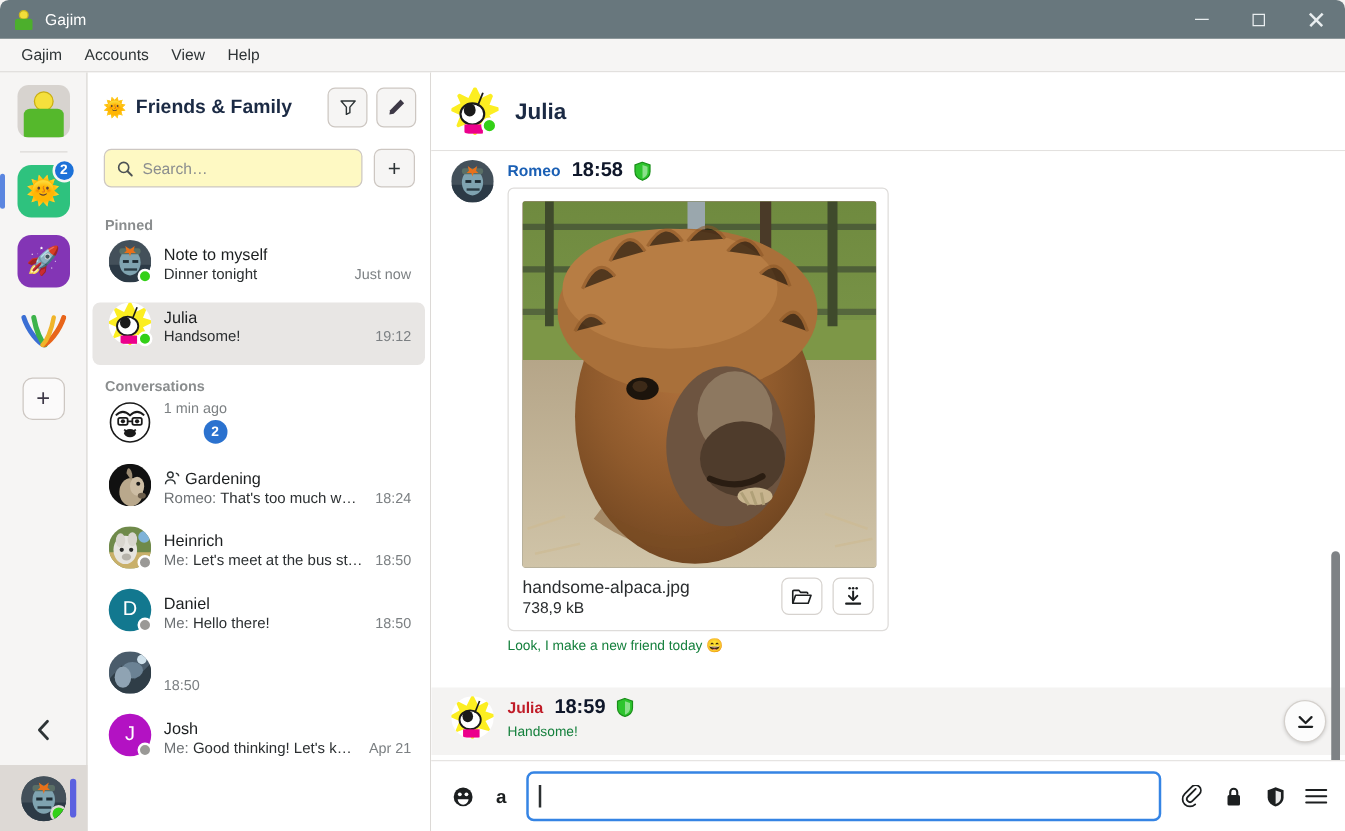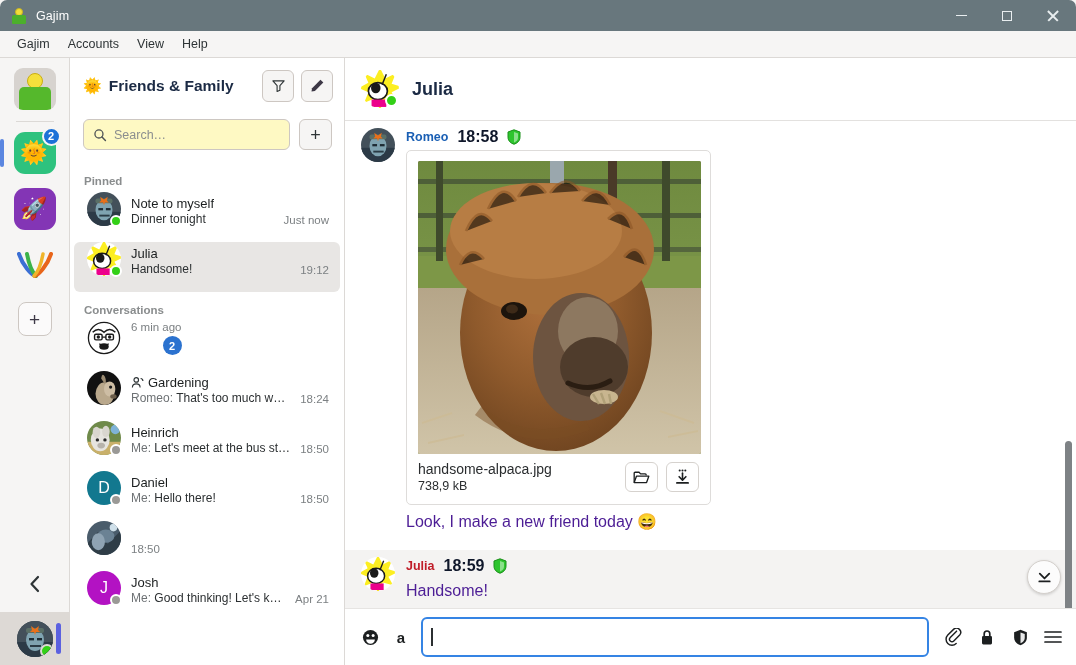--- a/index.html
+++ b/index.html
@@ -216,21 +216,21 @@
   .cp-msgs { flex: 1; position: relative; overflow: hidden; background: #fff; }
   .msg { display: flex; padding: 7px 16px 2px 16px; gap: 11px; }
   .msg.hl { background: #f4f3f2; }
   .msg-ava { width: 34px; height: 34px; flex: 0 0 34px; border-radius: 50%; position: relative; }
   .msg-body { flex: 1; min-width: 0; }
   .msg-meta { display: flex; align-items: center; gap: 9px; margin-bottom: 4px; }
   .msg-author { font-size: 12.5px; font-weight: bold; }
   .msg-author.romeo { color: #1a5fb4; }
   .msg-author.julia { color: #c01c28; }
   .msg-time { font-size: 16px; color: #0f172a; font-weight: bold; }
-  .msg-text { font-size: 16px; color: #4c1d95; line-height: 1.45; }
+  .msg-text { font-size: 11px; color: #15803d; line-height: 1.45; }
   .filecard {
     width: 305px; border: 1px solid #dedcda; border-radius: 5px; background: #fff;
     overflow: hidden; margin-top: 1px;
   }
   .fc-img {
     width: 283px; height: 293px; margin: 10px 11px 7px 11px; border-radius: 2px;
     overflow: hidden; position: relative; background: #7a6248;
   }
   .fc-foot {
     display: flex; align-items: center; padding: 0 11px 11px 11px; gap: 8px;
@@ -457,21 +457,21 @@
                 <rect x="20" y="14" width="8" height="6" rx="1.5" fill="#fff" stroke="#1a1a1a" stroke-width="1.5"></rect>
                 <circle cx="12" cy="17" r="1.8" fill="#1a1a1a"></circle>
                 <circle cx="24" cy="17" r="1.8" fill="#1a1a1a"></circle>
                 <path d="M16 17 h4" stroke="#1a1a1a" stroke-width="1.4"></path>
                 <ellipse cx="18" cy="27" rx="5" ry="3.5" fill="#1a1a1a"></ellipse>
                 <path d="M13 24 q5 4 10 0" stroke="#1a1a1a" stroke-width="1.4" fill="none"></path>
               </svg>
             </div>
           </div>
           <div class="chat-right">
-            <span class="chat-time">6 min ago</span>
+            <span class="chat-time">1 min ago</span>
             <span class="badge">2</span>
           </div>
         </div>
 
         <div class="chat-row">
           <div class="avatar-wrap">
             <div class="avatar">
               <svg width="34" height="34" viewBox="0 0 36 36">
                 <rect width="36" height="36" fill="#111111"></rect>
                 <ellipse cx="19" cy="24" rx="10" ry="12" fill="#b9a88c"></ellipse>

